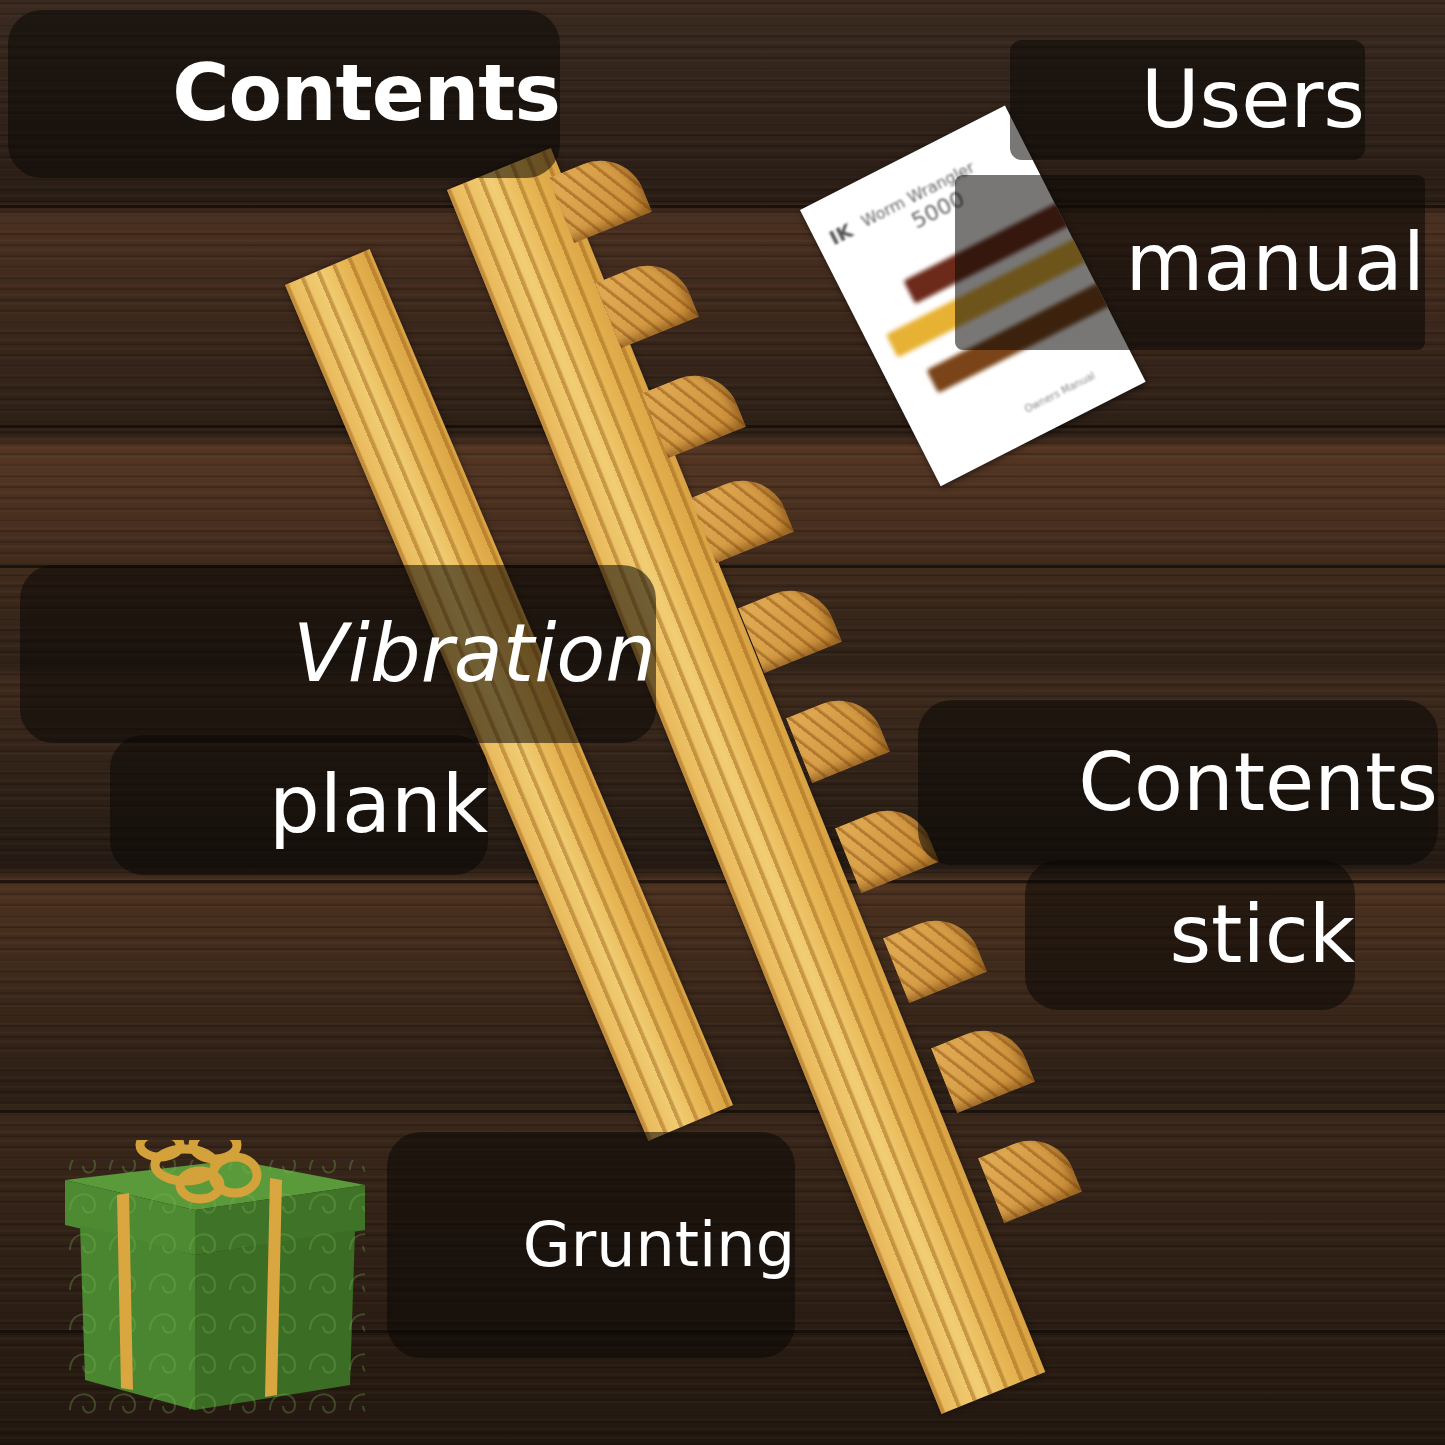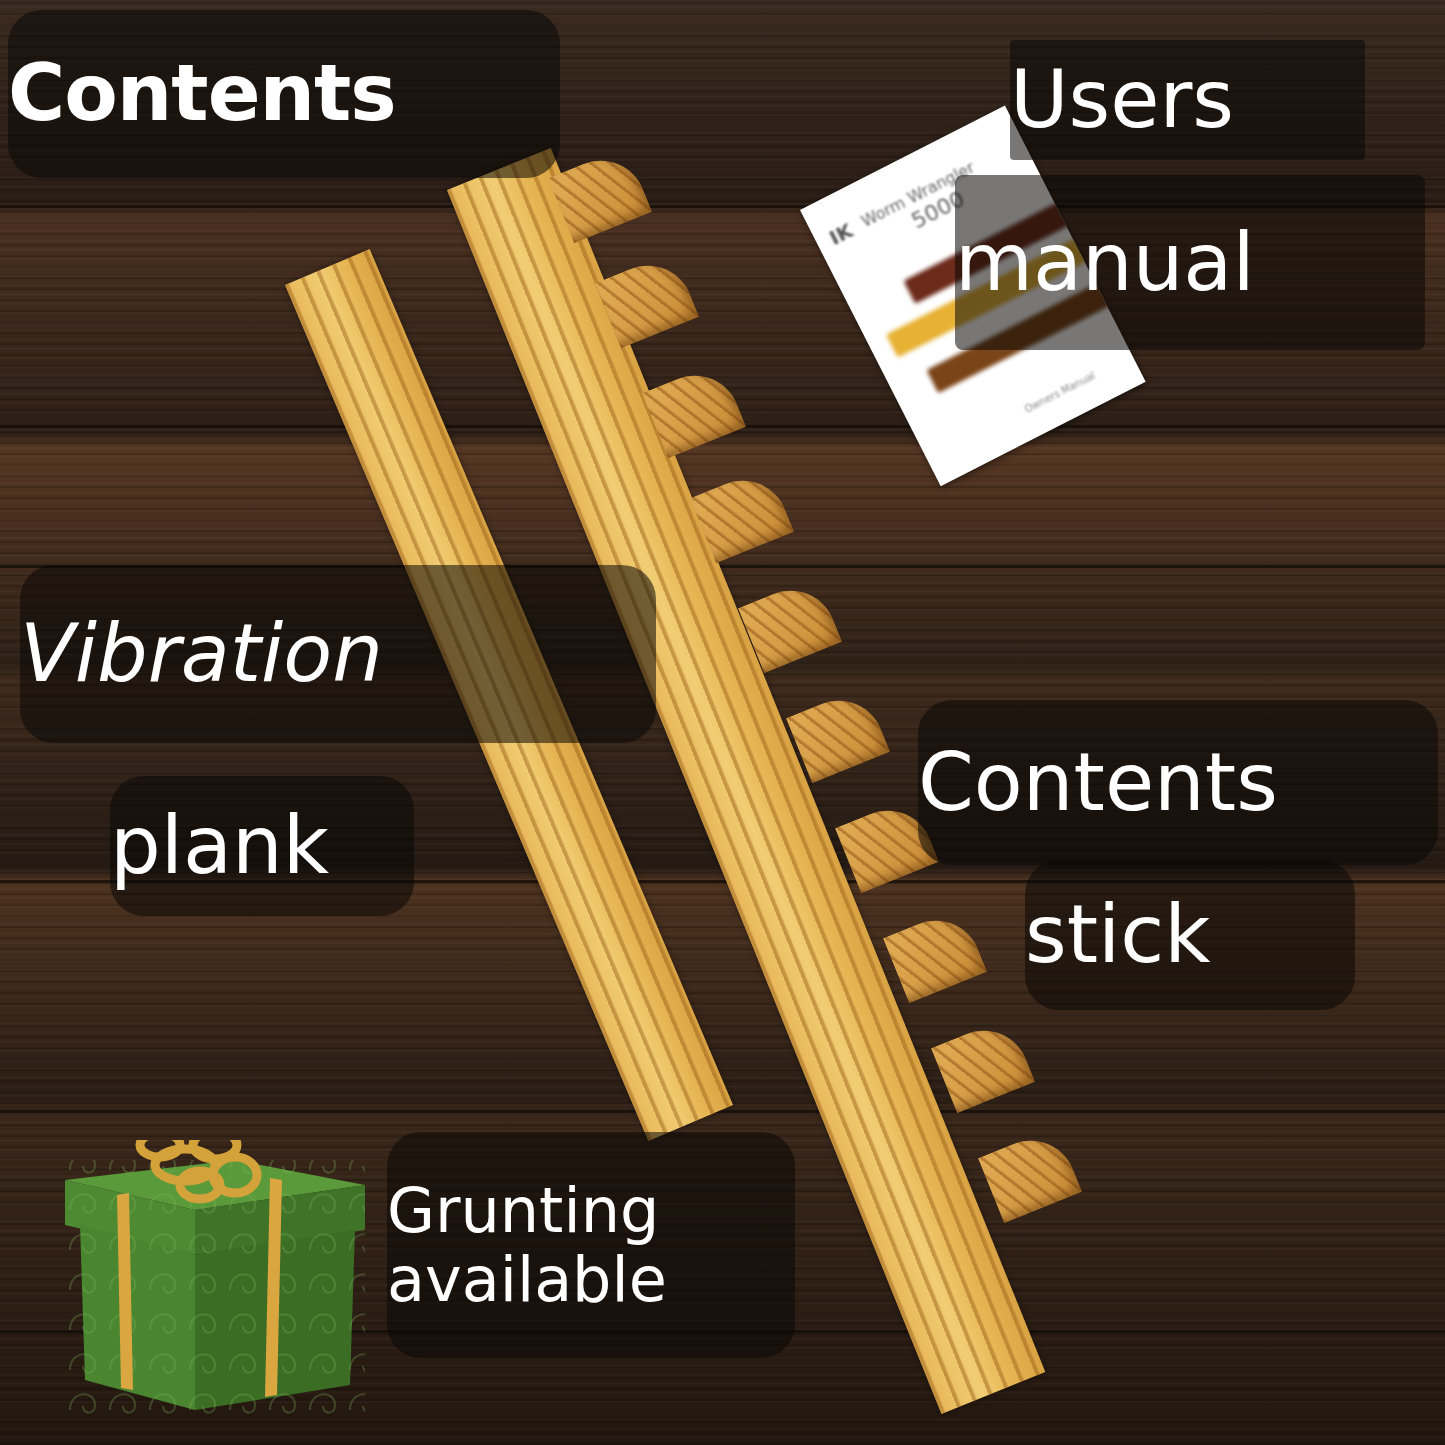--- a/index.html
+++ b/index.html
@@ -4,21 +4,21 @@
 <style>
   html,body{margin:0;padding:0}
   body{width:1445px;height:1445px;overflow:hidden;position:relative;
     font-family:"DejaVu Sans","Liberation Sans",sans-serif;
     background:
       repeating-linear-gradient(0deg, rgba(0,0,0,0) 0px, rgba(0,0,0,0) 6px, rgba(255,255,255,0.035) 7px, rgba(0,0,0,0) 9px),
       repeating-linear-gradient(0deg, rgba(0,0,0,0.25) 0px, rgba(0,0,0,0) 3px, rgba(0,0,0,0) 11px),
       linear-gradient(180deg,#3a2a1f 0%,#2a1d15 14%,#4a3020 15%,#2d1f16 30%,#553622 31%,#2f2117 46%,#3e2a1c 47%,#241a13 60%,#4d321f 61%,#2b1e15 76%,#3a271a 77%,#22170f 100%);}
   .plank-row{position:absolute;left:0;width:1445px;height:3px;background:#120c08;opacity:.75}
   .label{position:absolute;background:rgba(10,8,6,0.55);border-radius:34px;color:#fff;
-    display:flex;flex-direction:column;align-items:flex-start;justify-content:center;
+    display:flex;flex-direction:column;align-items:flex-end;justify-content:center;
     font-family:"DejaVu Sans","Liberation Sans",sans-serif;line-height:1.12}
   .label span{display:block;white-space:nowrap}
   .title{font-weight:bold;font-size:78px;letter-spacing:-1px}
   .big{font-size:80px;font-weight:normal}
   .mid{font-size:62px}
   
   .wood{position:absolute;transform-origin:0 0;
     background:
       repeating-linear-gradient(90deg, rgba(150,90,20,0.45) 0px, rgba(150,90,20,0.45) 3px, rgba(0,0,0,0) 5px, rgba(0,0,0,0) 17px),
       linear-gradient(90deg,#e8b85a,#f1cd73 40%,#e6b452 70%,#d9a343);
@@ -72,44 +72,43 @@
   <div class="bar" style="left:60px;top:110px;width:200px;background:#6b2a1a"></div>
   <div class="bar" style="left:20px;top:150px;width:220px;background:#e7b234"></div>
   <div class="bar" style="left:40px;top:200px;width:220px;background:#7a4418"></div>
   <div class="owners">Owners Manual</div>
 </div>
 
 <div class="label" style="left:8px;top:10px;width:552px;height:168px;">
   <span class="title">Contents</span>
 </div>
 
-<div class="label" style="left:1010px;top:40px;width:355px;height:120px;border-radius:4px;">
+<div class="label" style="left:1010px;top:40px;width:355px;height:120px;border-radius:12px;">
   <span class="big">Users</span>
 </div>
 <div class="label" style="left:955px;top:175px;width:470px;height:175px;border-radius:8px;">
   <span class="big">manual</span>
 </div>
 
 <div class="label" style="left:20px;top:565px;width:636px;height:178px;font-style:italic;">
   <span class="big">Vibration</span>
 </div>
-<div class="label" style="left:110px;top:776px;width:304px;height:140px;">
+<div class="label" style="left:110px;top:735px;width:350px;height:140px;padding-left:28px;">
   <span class="big">plank</span>
 </div>
 
 <div class="label" style="left:918px;top:700px;width:520px;height:165px;">
   <span class="big">Contents</span>
 </div>
 <div class="label" style="left:1025px;top:860px;width:330px;height:150px;">
   <span class="big">stick</span>
 </div>
 
 <div class="label" style="left:387px;top:1132px;width:408px;height:226px;">
   <span class="mid">Grunting</span>
-  <span class="mid">available</span>
 </div>
 
 <svg class="gift" viewBox="0 0 300 280">
   <defs>
     <pattern id="swirl" width="40" height="40" patternUnits="userSpaceOnUse">
       <path d="M5 30 C5 10 30 10 30 25 C30 35 18 35 18 26" fill="none" stroke="#7fb55a" stroke-width="2" opacity=".6"></path>
     </pattern>
   </defs>
 
   <polygon points="0,40 170,20 300,45 130,70" fill="#5a9a3a"></polygon>

